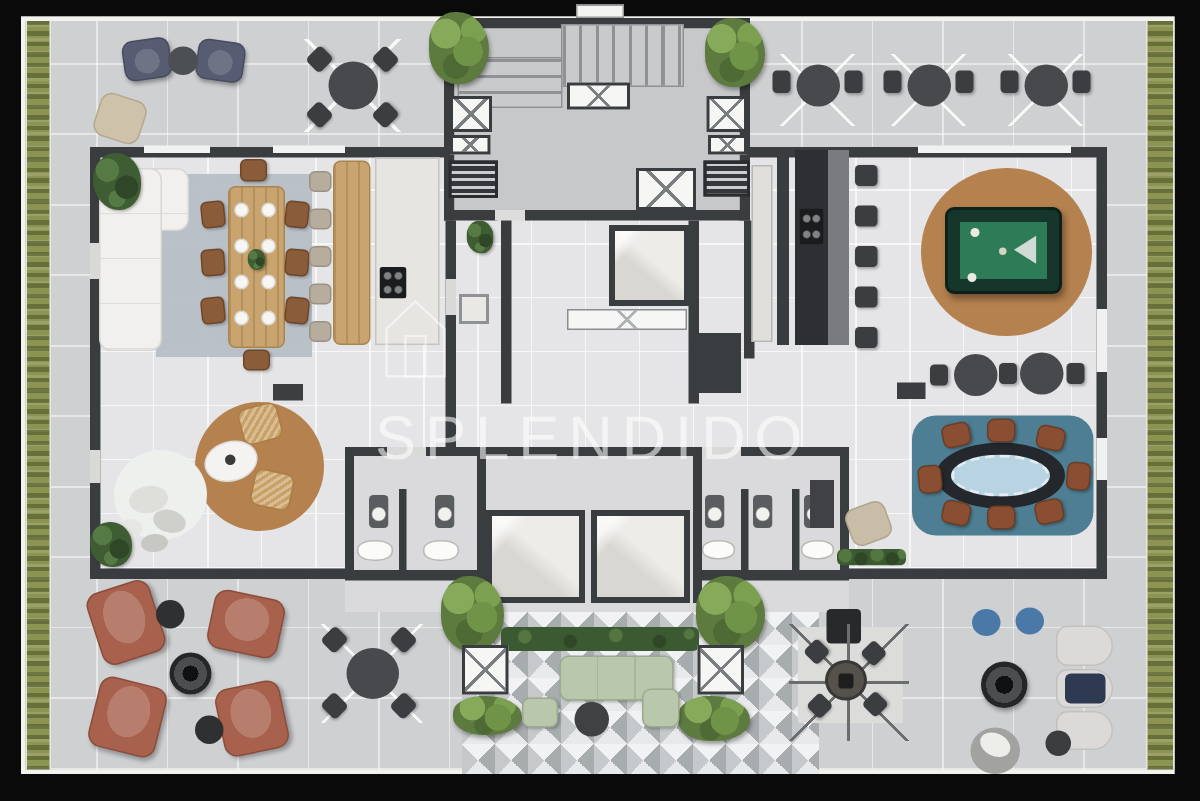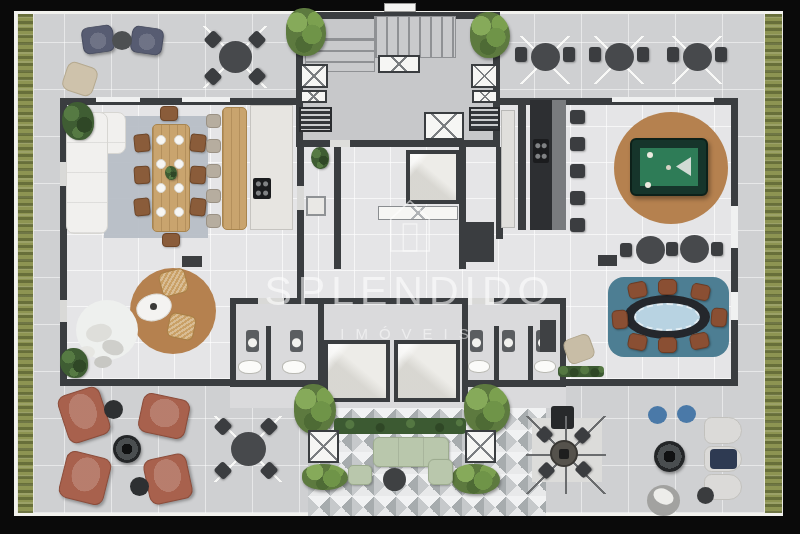--- a/index.html
+++ b/index.html
@@ -78,21 +78,21 @@
   .tri{background:#dfe3df;clip-path:polygon(0 50%,100% 0,100% 100%);opacity:.92;}
   .sage{background-color:#b9c7ac;border:1px solid #9dac90;border-radius:6px;box-shadow:1px 1px 2px rgba(0,0,0,.25);
     background-image:repeating-linear-gradient(90deg,transparent 0 24px,rgba(0,0,0,.09) 24px 25px);}
   .modsofa{background:#dbdad8;border:1px solid #c2c1bd;border-radius:8px 14px 14px 8px;}
   .toilet{background:#fbfbf9;border:1px solid #b9b9b3;border-radius:45%;}
   .sink{background-color:#5a5d60;border-radius:3px;
     background-image:radial-gradient(circle at 50% 58%,#f1f1ee 0 4px,transparent 5px);}
   .navy{background-color:#575c72;border:1px solid #474c60;border-radius:7px;box-shadow:1px 2px 3px rgba(0,0,0,.35);
     background-image:radial-gradient(circle at 50% 55%,rgba(255,255,255,.14) 0 40%,transparent 41%);}
   .pooltbl{background:#16352b;border:2px solid #0d211a;border-radius:6px;box-shadow:2px 3px 4px rgba(0,0,0,.35);}
-  #watermark{position:absolute;left:250px;top:192px;width:320px;text-align:center;z-index:90;pointer-events:none;}
+  #watermark{position:absolute;left:250px;top:192px;width:320px;text-align:left;z-index:90;pointer-events:none;}
   #wm-title{font-size:41px;font-weight:300;letter-spacing:6px;color:rgba(255,255,255,.58);margin-top:10px;white-space:nowrap;}
   #wm-sub{font-size:15px;font-weight:300;letter-spacing:11px;color:rgba(255,255,255,.52);margin-top:10px;white-space:nowrap;}
 </style>
 </head>
 <body>
 
 <div id="canvas" style="background: rgb(10, 10, 10);">
   <div id="plan">
       <div class="it terrace" style="left: 14px; top: 11px; width: 769px; height: 505px;"></div>
       <div class="it grass" style="left: 17px; top: 14px; width: 17px; height: 499px;"></div>
@@ -310,15 +310,14 @@
       <div class="it" style="left: 710px; top: 449px; width: 27px; height: 20px; background: rgb(46, 58, 82); border-radius: 4px;"></div>
       <div class="it modsofa" style="left: 704px; top: 474px; width: 38px; height: 26px;"></div>
       <div class="it" style="left: 697px; top: 487px; width: 17px; height: 17px; background: rgb(58, 60, 62); border-radius: 50%;"></div>
     </div>
   <div id="watermark">
     <svg width="54" height="62" viewBox="0 0 56 64" fill="none">
       <path d="M8 28 L28 9 L48 28 L48 61 L8 61 Z" stroke="rgba(255,255,255,0.55)" stroke-width="1.6" fill="none"></path>
       <rect x="21" y="33" width="14" height="28" stroke="rgba(255,255,255,0.55)" stroke-width="1.4" fill="none"></rect>
     </svg>
     <div id="wm-title">SPLENDIDO</div>
-    <div id="wm-sub">IMÓVEIS</div>
   </div>
 </div>
 
 </body></html>

